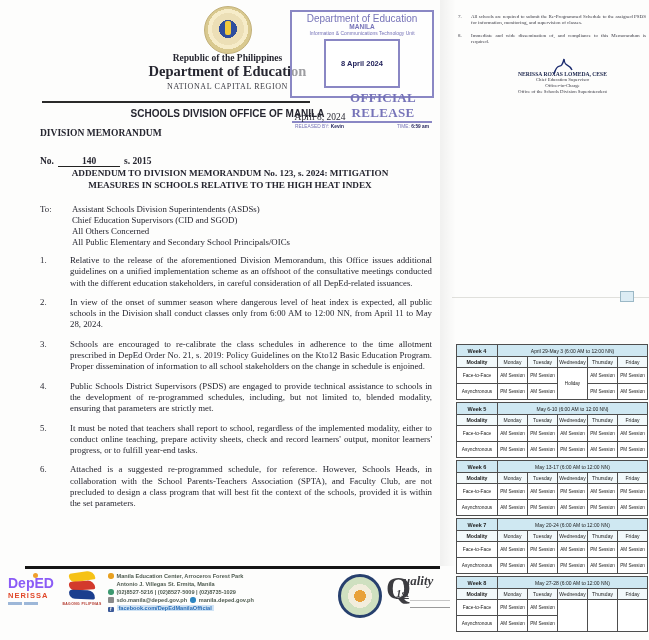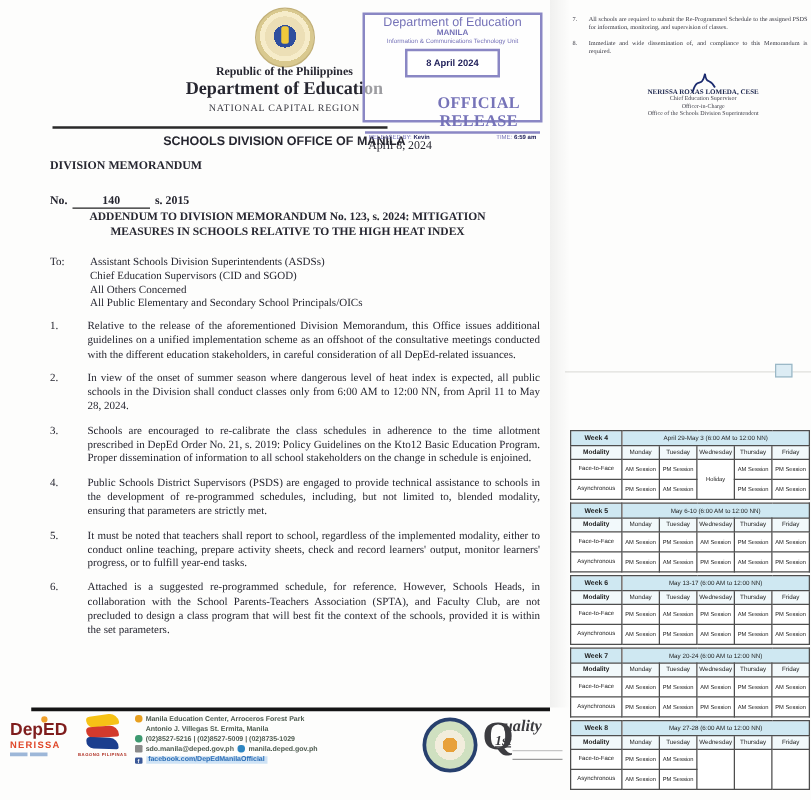--- a/index.html
+++ b/index.html
@@ -17,21 +17,21 @@
   .lh-region{font-size:8px;letter-spacing:0.6px;color:#3a3a42;margin-top:2px;}
   .lh-office{font-size:10px;font-weight:bold;font-family:"Liberation Sans",sans-serif;margin-top:17px;}
   .lh-rule{position:absolute;left:42px;top:101px;width:268px;height:2px;background:#2a2a2a;}
 
   
   .stamp{position:absolute;left:290px;top:10px;width:140px;height:84px;border:2px solid #8a87c4;
          color:#7673b8;text-align:center;font-family:"Liberation Sans",sans-serif;background:rgba(255,255,255,0.55);}
   .stamp-org{font-size:10px;margin-top:2px;line-height:10px;}
   .stamp-city{font-size:6.5px;font-weight:bold;margin-top:-1px;}
   .stamp-unit{font-size:5px;line-height:6px;}
-  .stamp-datebox{margin:3px auto 12px auto;border:2px solid #8a87c4;width:72px;padding:5px 0;
+  .stamp-datebox{margin:3px auto 2px auto;border:2px solid #8a87c4;width:72px;padding:18px 0;
                  font-size:7.5px;font-weight:bold;color:#23235c;background:#fff;}
   .stamp-headline{font-size:13px;font-weight:bold;letter-spacing:0.3px;font-family:"Liberation Serif",serif;line-height:15px;padding-left:42px;}
   .stamp-foot{border-top:2px solid #8a87c4;display:flex;justify-content:space-between;
               font-size:4.8px;padding:1px 3px;margin-top:1px;}
   .stamp-foot b{color:#23235c;}
 
   
   .doc-date{position:absolute;left:260px;top:112px;width:120px;text-align:center;font-size:9.5px;}
   .memo-heading{position:absolute;left:40px;top:128px;font-size:9.5px;font-weight:bold;font-family:Liberation Serif, serif;}
   .memo-no-line{position:absolute;left:40px;top:140px;font-size:9.5px;font-weight:bold;}
@@ -43,21 +43,21 @@
 
   
   .memo-body{position:absolute;left:40px;top:255px;width:392px;}
   .para{display:flex;margin-bottom:8px;}
   .pnum{width:30px;flex:none;font-size:8.8px;}
   .ptext{flex:1;font-size:8.8px;line-height:11.3px;text-align:justify;}
 
   
   .foot-rule{position:absolute;left:25px;top:566px;width:415px;height:2.5px;background:#151515;}
   .deped-logo{position:absolute;left:8px;top:576px;width:50px;text-align:left;font-family:"Liberation Sans",sans-serif;}
-  .deped-word{font-size:14px;font-weight:bold;color:#7f1d1d;line-height:14px;position:relative;}
+  .deped-word{font-size:14px;font-weight:bold;color:#8b5cf6;line-height:14px;position:relative;}
   .deped-dot{position:absolute;left:25px;top:-3px;width:5px;height:5px;border-radius:50%;background:#f0a02c;}
   .deped-matatag{font-size:7.5px;font-weight:bold;color:#e0482a;letter-spacing:1px;margin-top:1px;}
   .deped-bars{margin-top:2px;height:4px;display:flex;gap:2px;}
   .deped-bars i{display:block;width:14px;height:3px;background:#9db7d8;}
   .bagong{position:absolute;left:60px;top:572px;width:44px;text-align:center;}
   .sun{position:relative;width:34px;height:30px;margin:0 auto;}
   .sun i{position:absolute;left:4px;display:block;width:26px;height:9px;border-radius:4px 10px 2px 8px;}
   .sun .y{top:0;background:#f6c216;transform:rotate(-8deg);}
   .sun .r{top:9px;background:#d33a2c;transform:rotate(-4deg);}
   .sun .b{top:18px;background:#1b3e8e;transform:rotate(2deg);}

